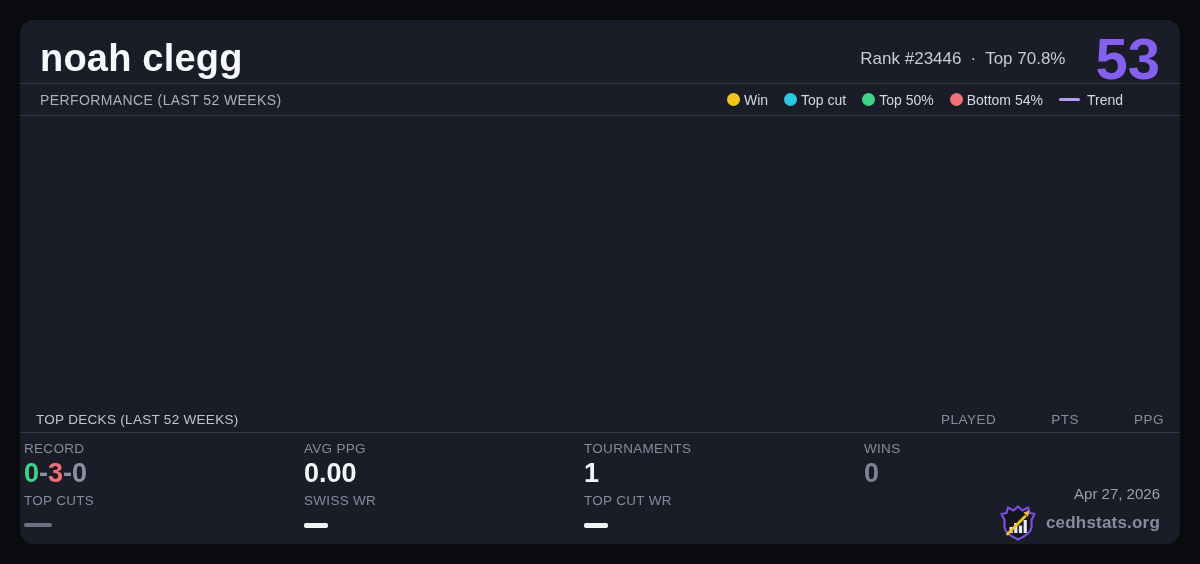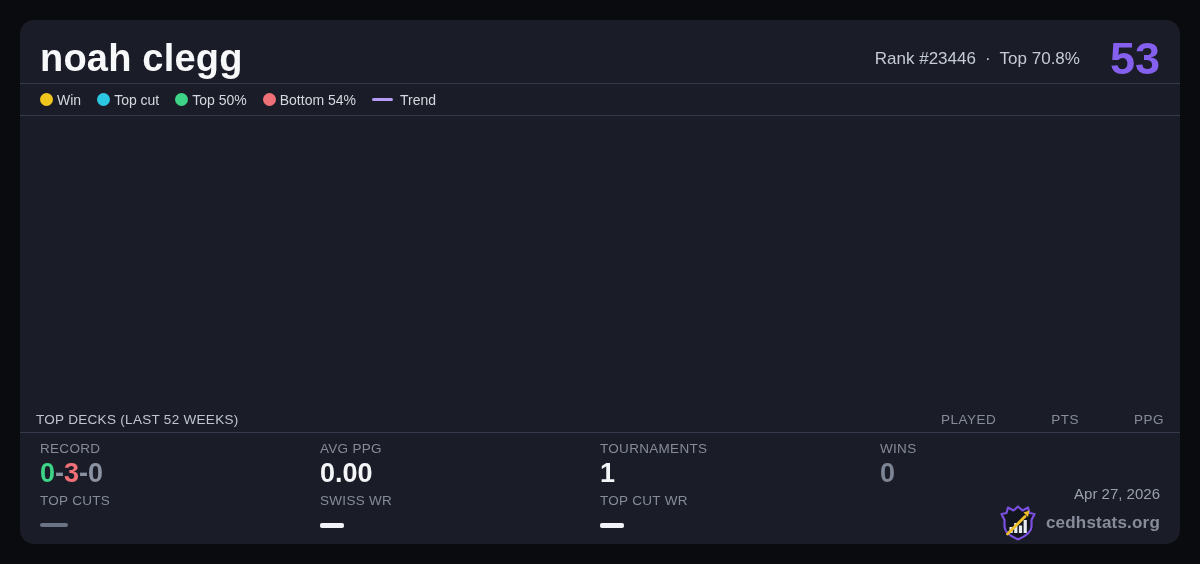--- a/index.html
+++ b/index.html
@@ -8,21 +8,21 @@
   .card { position:relative; width:1160px; height:524px; margin:20px;
           background:#1a1d28; border-radius:14px; }
 
   
   .card-header { height:64px; padding:14px 20px 0; display:flex;
                  align-items:center; justify-content:space-between;
                  border-bottom:1px solid #333a4c; }
   .player-name { font-size:38px; font-weight:700; color:#f7f8fa; letter-spacing:.2px; }
   .header-right { display:flex; align-items:center; gap:30px; }
   .rank-line { font-size:17px; color:#c5cad4; display:flex; align-items:center; gap:9px; }
-  .score { font-size:45px; font-weight:700; line-height:1; }
+  .score { font-size:58px; font-weight:700; line-height:1; }
 
   
   .section-row { height:32px; padding:0 20px; display:flex; align-items:center;
                  justify-content:space-between; border-bottom:1px solid #333a4c; }
   .section-title { font-size:14px; color:#aab0bc; letter-spacing:.4px; }
   .legend { display:flex; align-items:center; gap:16px; padding-right:37px; }
   .legend-item { display:flex; align-items:center; gap:4px;
                  font-size:14px; color:#d5d8df; }
   .legend-dot { width:13px; height:13px; border-radius:50%; display:inline-block; }
   .legend-line { width:21px; height:3px; border-radius:2px; display:inline-block; margin-right:3px; }
@@ -30,21 +30,21 @@
   
   .chart-area { height:291px; }
 
   
   .decks-row { height:26px; padding:0 16px; display:flex; align-items:center;
                justify-content:space-between; border-bottom:1px solid #333a4c; }
   .decks-title { font-size:13.5px; color:#c0c5cf; letter-spacing:.3px; }
   .deck-cols { display:flex; gap:55px; font-size:13.5px; color:#868c9a; letter-spacing:.5px; }
 
   
-  .stats { position:relative; height:111px; padding:0 20px;
+  .stats { position:relative; height:111px; padding:0 4px;
            display:grid; grid-template-columns:repeat(4,280px); }
   .stat-label { font-size:13.5px; color:#858b99; letter-spacing:.3px;
                 margin-top:8px; height:15px; line-height:15px; }
   .stat-value { font-size:27px; font-weight:700; color:#f4f5f7;
                 height:36px; line-height:34px; }
   .rec-sep { color:#8b92a2; }
   .stat-label2 { font-size:13.5px; color:#858b99; letter-spacing:.3px;
                  height:15px; line-height:15px; margin-top:1px; }
   .dash { border-radius:2px; margin-top:15px; }
   .dash-muted  { width:28px; height:4px; background:#6c7384; }
@@ -68,20 +68,21 @@
       <div class="rank-line">
         <span>Rank #23446</span>
         <span>·</span>
         <span>Top 70.8%</span>
       </div>
       <div class="score" style="color: rgb(133, 96, 238);">53</div>
     </div>
   </div>
 
   <div class="section-row">
+    <span class="section-title">PERFORMANCE (LAST 52 WEEKS)</span>
     <div class="legend">
       <span class="legend-item">
         <span class="legend-dot" style="background: rgb(242, 199, 29);"></span>
         <span>Win</span>
       </span>
       <span class="legend-item">
         <span class="legend-dot" style="background: rgb(44, 199, 226);"></span>
         <span>Top cut</span>
       </span>
       <span class="legend-item">

